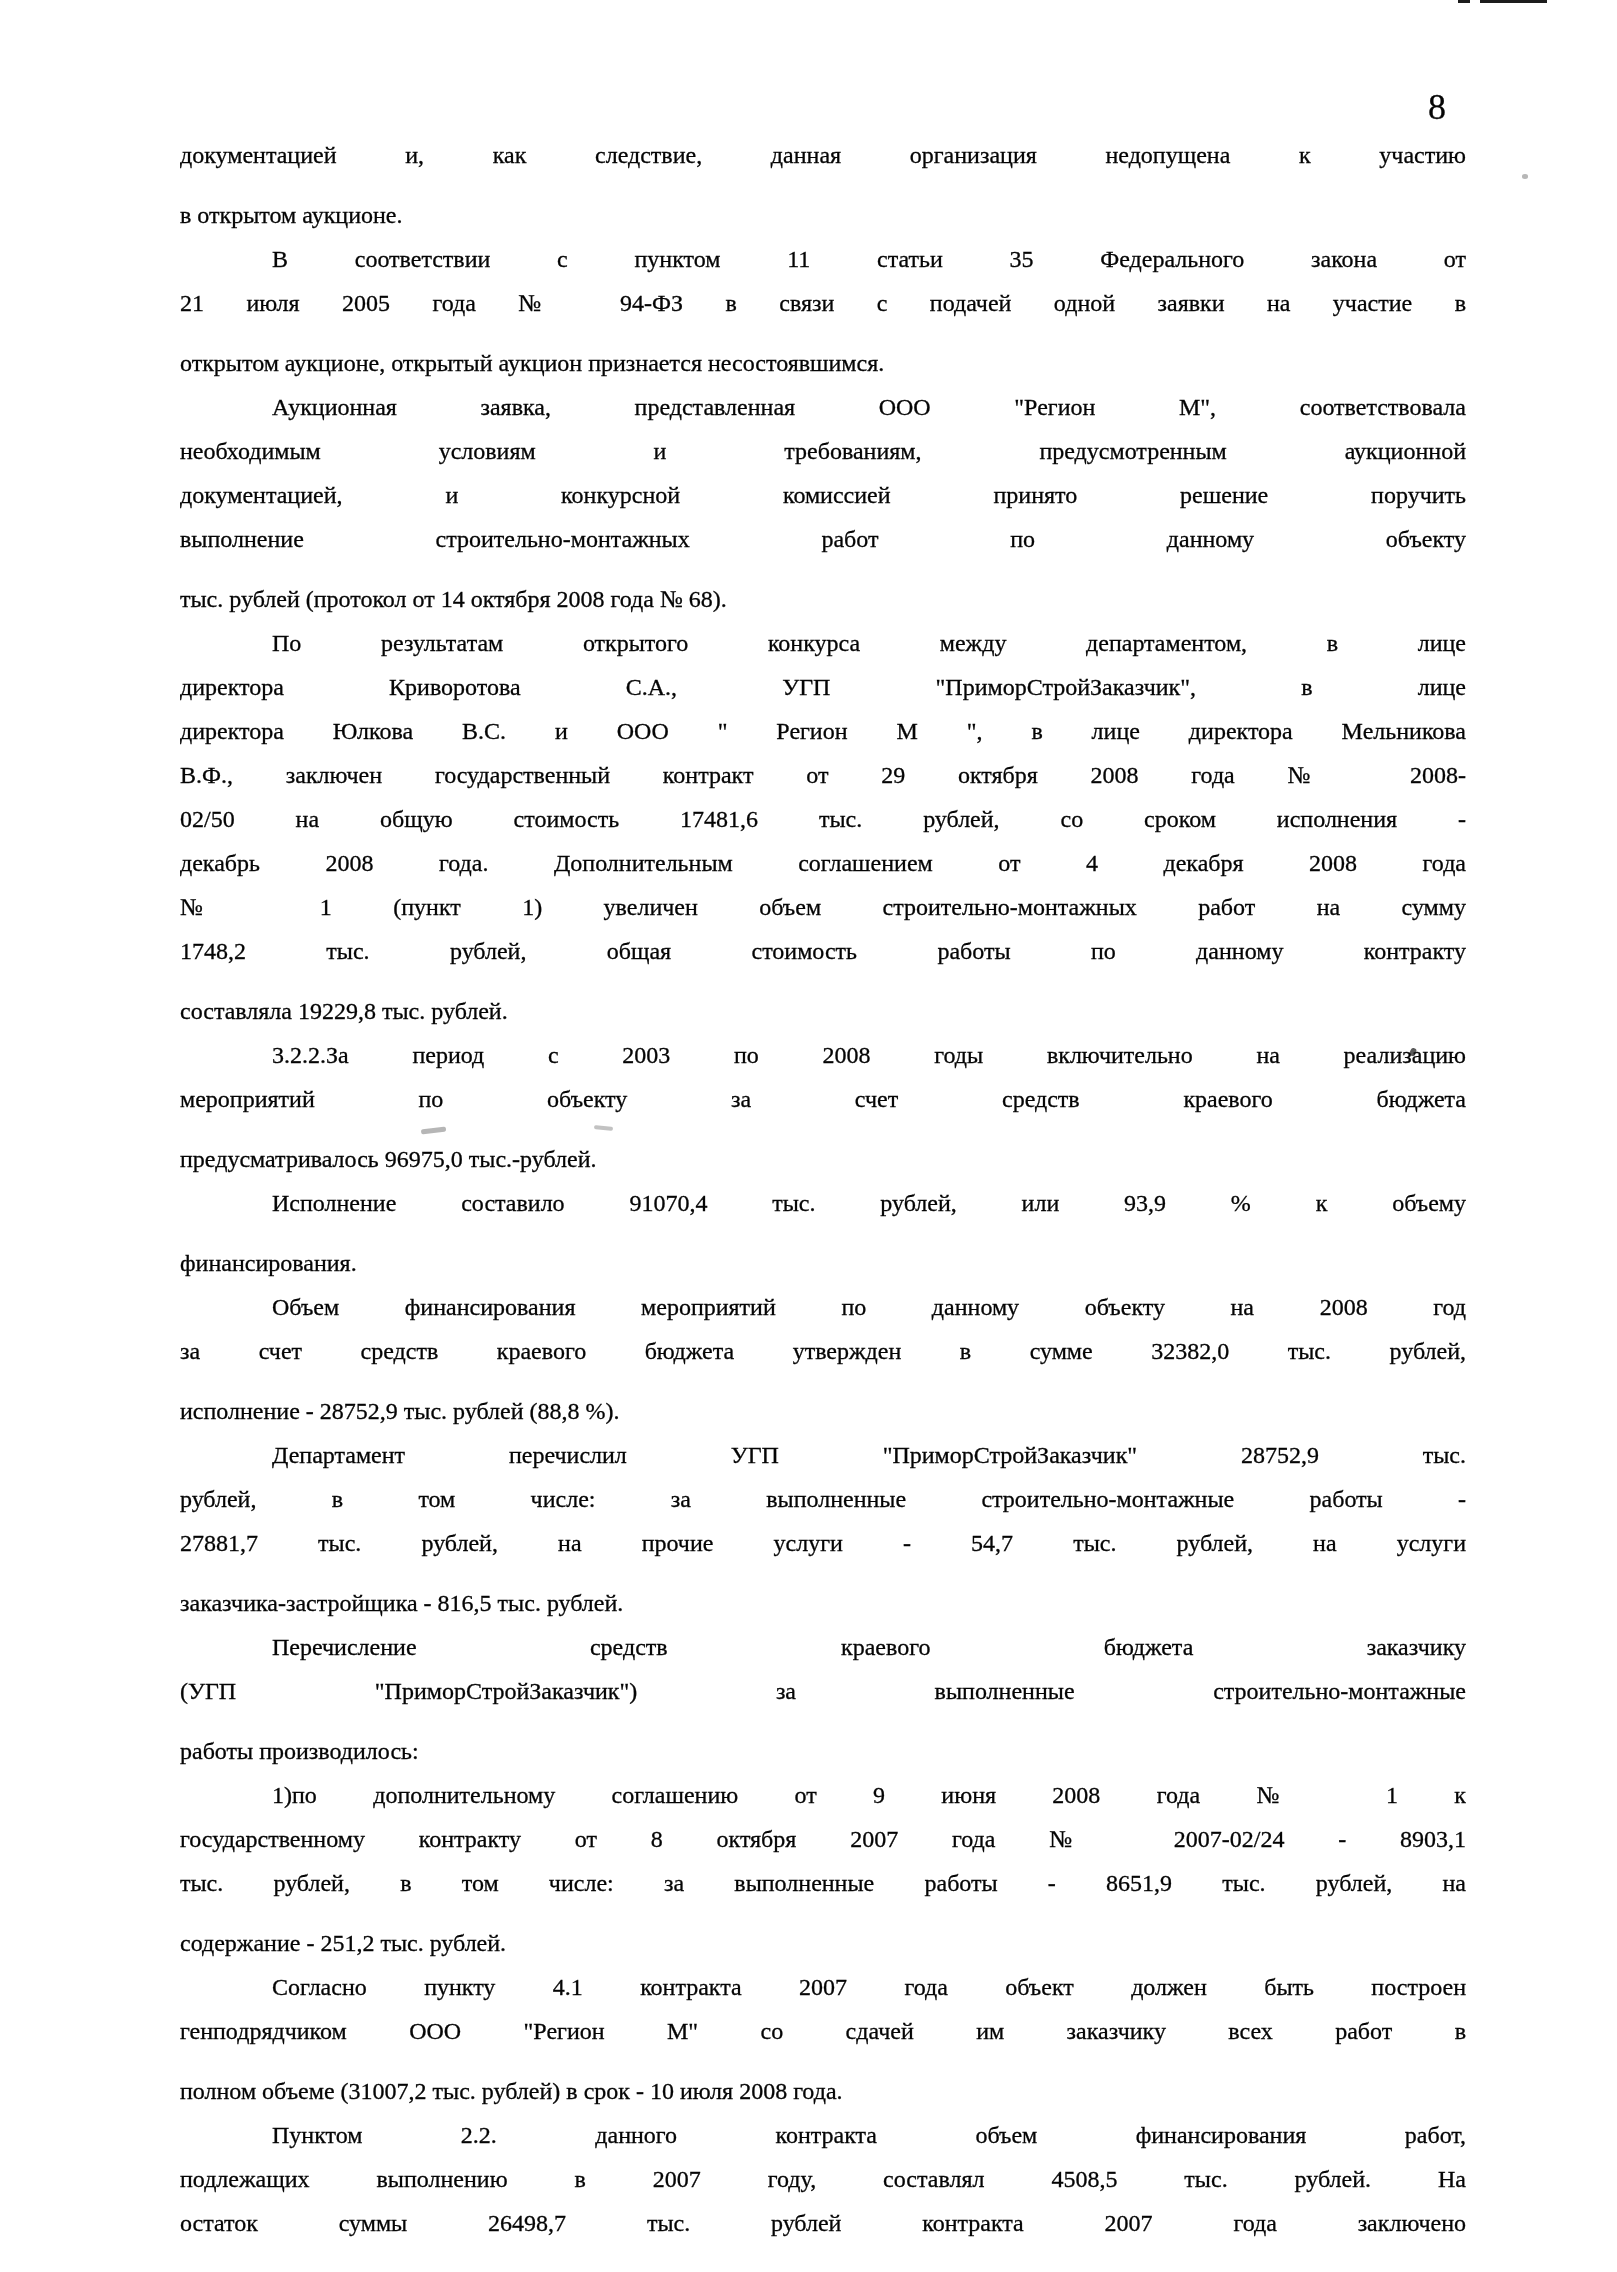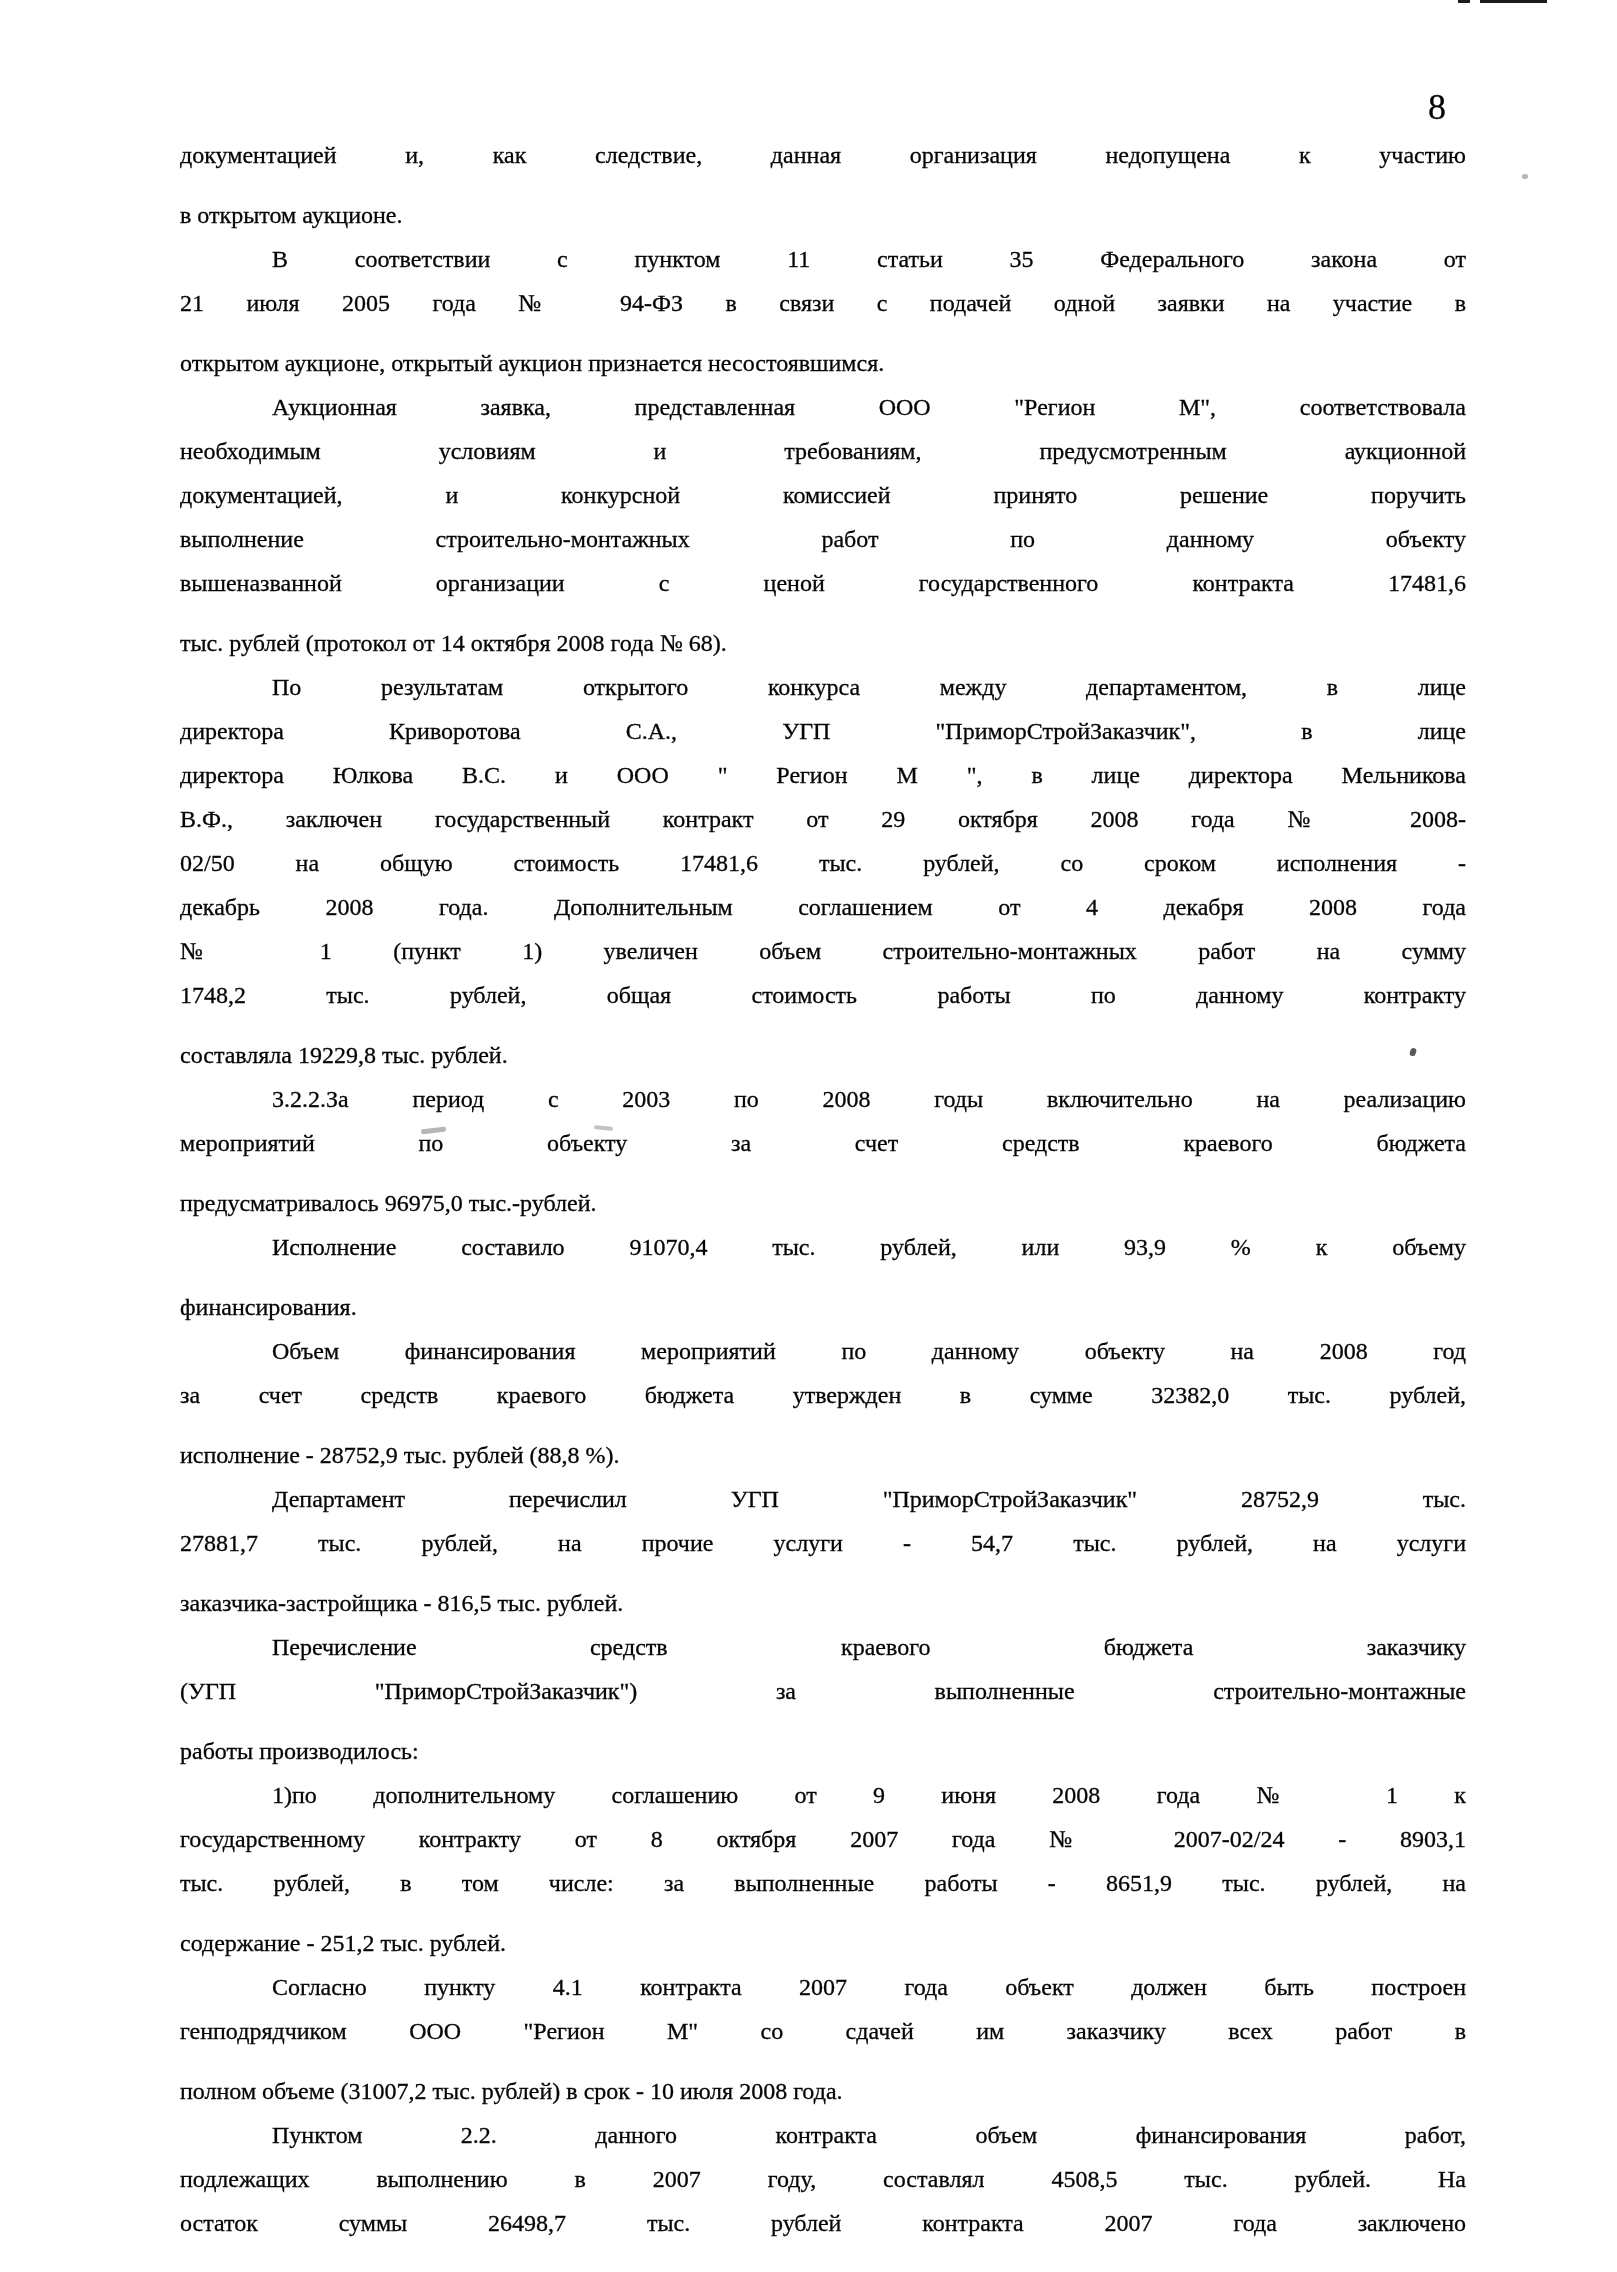--- a/index.html
+++ b/index.html
@@ -84,40 +84,40 @@
   <div class="text-block" id="text-block">
       <div class="line">документацией и, как следствие, данная организация недопущена к участию</div>
       <div class="line para-end">в открытом аукционе.</div>
       <div class="line indent">В соответствии с пунктом 11 статьи 35 Федерального закона от</div>
       <div class="line">21 июля 2005 года № 94-ФЗ в связи с подачей одной заявки на участие в</div>
       <div class="line para-end">открытом аукционе, открытый аукцион признается несостоявшимся.</div>
       <div class="line indent">Аукционная заявка, представленная ООО "Регион М", соответствовала</div>
       <div class="line">необходимым условиям и требованиям, предусмотренным аукционной</div>
       <div class="line">документацией, и конкурсной комиссией принято решение поручить</div>
       <div class="line">выполнение строительно-монтажных работ по данному объекту</div>
-      <div class="line">вышеназванной организации с ценой государственного контракта 17481,6</div>
       <div class="line para-end">тыс. рублей (протокол от 14 октября 2008 года № 68).</div>
       <div class="line indent">По результатам открытого конкурса между департаментом, в лице</div>
       <div class="line">директора Криворотова С.А., УГП "ПриморСтройЗаказчик", в лице</div>
       <div class="line">директора Юлкова В.С. и ООО " Регион М ", в лице директора Мельникова</div>
       <div class="line">В.Ф., заключен государственный контракт от 29 октября 2008 года № 2008-</div>
       <div class="line">02/50 на общую стоимость 17481,6 тыс. рублей, со сроком исполнения -</div>
       <div class="line">декабрь 2008 года. Дополнительным соглашением от 4 декабря 2008 года</div>
       <div class="line">№ 1 (пункт 1) увеличен объем строительно-монтажных работ на сумму</div>
       <div class="line">1748,2 тыс. рублей, общая стоимость работы по данному контракту</div>
       <div class="line para-end">составляла 19229,8 тыс. рублей.</div>
       <div class="line indent"><b>3.2.2.</b>За период с 2003 по 2008 годы включительно на реализацию</div>
       <div class="line">мероприятий по объекту за счет средств краевого бюджета</div>
       <div class="line para-end">предусматривалось 96975,0 тыс.-рублей.</div>
       <div class="line indent">Исполнение составило 91070,4 тыс. рублей, или 93,9 % к объему</div>
       <div class="line para-end">финансирования.</div>
       <div class="line indent">Объем финансирования мероприятий по данному объекту на 2008 год</div>
       <div class="line">за счет средств краевого бюджета утвержден в сумме 32382,0 тыс. рублей,</div>
       <div class="line para-end">исполнение - 28752,9 тыс. рублей (88,8 %).</div>
       <div class="line indent">Департамент перечислил УГП "ПриморСтройЗаказчик" 28752,9 тыс.</div>
+      <div class="line">рублей, в том числе: за выполненные строительно-монтажные работы -</div>
       <div class="line">27881,7 тыс. рублей, на прочие услуги - 54,7 тыс. рублей, на услуги</div>
       <div class="line para-end">заказчика-застройщика - 816,5 тыс. рублей.</div>
       <div class="line indent">Перечисление средств краевого бюджета заказчику</div>
       <div class="line">(УГП "ПриморСтройЗаказчик") за выполненные строительно-монтажные</div>
       <div class="line para-end">работы производилось:</div>
       <div class="line indent">1)по дополнительному соглашению от 9 июня 2008 года № 1 к</div>
       <div class="line">государственному контракту от 8 октября 2007 года № 2007-02/24 - 8903,1</div>
       <div class="line">тыс. рублей, в том числе: за выполненные работы - 8651,9 тыс. рублей, на</div>
       <div class="line para-end">содержание - 251,2 тыс. рублей.</div>
       <div class="line indent">Согласно пункту 4.1 контракта 2007 года объект должен быть построен</div>

